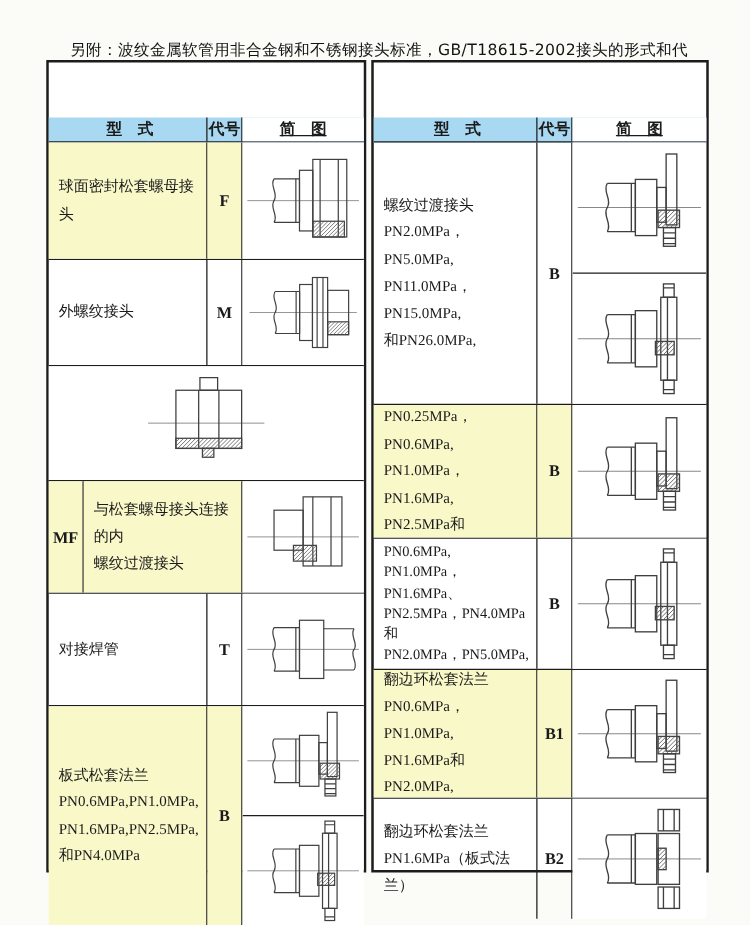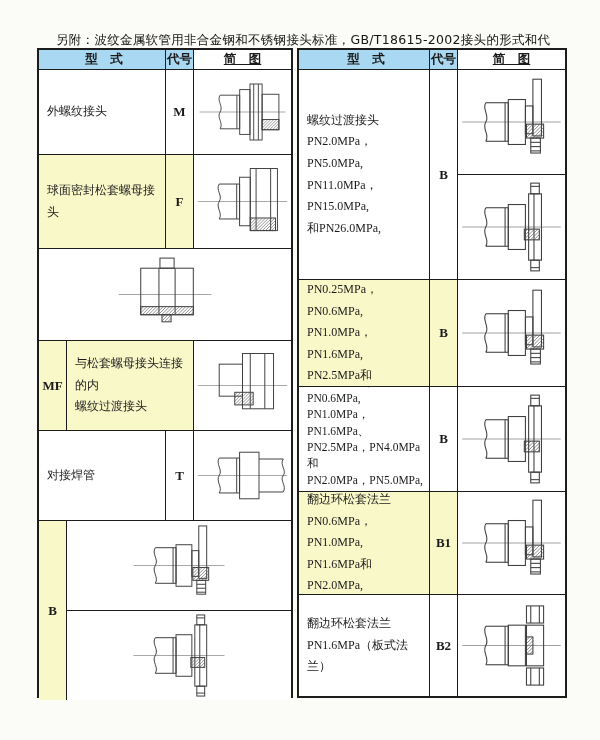--- a/index.html
+++ b/index.html
@@ -27,73 +27,41 @@
   .cell:last-child{border-right:none;text-decoration:underline;}
   .cell.type{width:127px;display:flex;align-items:center;padding:2px 4px 2px 8px;
     font-size:12px;line-height:1.8;white-space:pre-line;}
   .t-right .cell.type{width:131px;}
   .cell.type.tight{line-height:1.42;font-size:11.5px;}
   .cell.code{width:28px;display:flex;align-items:center;justify-content:center;
     font-size:13px;font-weight:600;}
   .cell.diag{flex:1;display:flex;flex-direction:column;background:#fff;}
   .sub{flex:1;position:relative;min-height:0;}
   .sub + .sub{border-top:1px solid var(--bd,#1c1c1c);}
-  .row.head{background:var(--head,#a9d8f2);}
+  .row.head{background:var(--head,#a9d8f2);margin-top:44px;}
   .row.head .cell{display:flex;align-items:center;justify-content:center;
     font-family:"DejaVu Sans","Liberation Sans",sans-serif;
     font-size:12.5px;font-weight:700;color:#1b1b1b;}
   .row.hl .cell.type,.row.hl .cell.code{background:var(--hl,#f9f8c9);}
   svg.diagram{width:100%;height:100%;display:block;}
   svg.diagram line,svg.diagram path,svg.diagram rect{
     stroke:var(--dstroke,#3f3f3f);fill:none;stroke-width:1;}
   svg.diagram line.h{stroke-width:.65;stroke:#5a5a5a;}
   svg.diagram line.cl{stroke-width:.6;stroke:#6a6a6a;}
 </style>
 </head>
 <body style="--bd: #1c1c1c; --head: #a9d8f2; --hl: #f9f8c9; --page: #fbfbf8; --txt: #1a1a1a; --dstroke: #3f3f3f;">
 
 <div class="doc-title">另附：波纹金属软管用非合金钢和不锈钢接头标准，GB/T18615-2002接头的形式和代号。</div>
 
 <div class="ftable t-left">
   <div class="row head" style="height:20px">
     <div class="cell type">型　式</div>
     <div class="cell code">代号</div>
     <div class="cell diag" style="align-items:center;justify-content:center;flex-direction:row">简　图</div>
-  </div>
-
-  <div class="row" style="height:85px">
-    <div class="cell type">外螺纹接头</div>
-    <div class="cell code">M</div>
-    <div class="cell diag">
-      <div class="sub">
-          <svg class="diagram" viewBox="0 0 100 90" preserveAspectRatio="xMidYMid meet">
-            <line x1="4" y1="45" x2="96" y2="45" class="cl"></line>
-            <path d="M26,27 C22,33 30,39 26,45 C22,51 30,57 26,63"></path>
-            <line x1="26" y1="27" x2="47" y2="27"></line>
-            <line x1="26" y1="63" x2="47" y2="63"></line>
-            <line x1="44" y1="27" x2="44" y2="63"></line>
-            <line x1="47" y1="27" x2="47" y2="63"></line>
-            <rect x="47" y="21" width="11" height="48"></rect>
-            <rect x="58" y="15" width="13" height="60"></rect>
-            <line x1="62" y1="15" x2="62" y2="75"></line>
-            <line x1="67" y1="15" x2="67" y2="75"></line>
-            <rect x="71" y="26" width="18" height="38"></rect>
-            <rect x="71" y="53" width="18" height="11"></rect>
-            <line x1="71" y1="56" x2="74" y2="53" class="h"></line>
-            <line x1="71" y1="59.2" x2="77.2" y2="53" class="h"></line>
-            <line x1="71" y1="62.4" x2="80.4" y2="53" class="h"></line>
-            <line x1="72.6" y1="64" x2="83.6" y2="53" class="h"></line>
-            <line x1="75.8" y1="64" x2="86.8" y2="53" class="h"></line>
-            <line x1="79" y1="64" x2="89" y2="54" class="h"></line>
-            <line x1="82.2" y1="64" x2="89" y2="57.2" class="h"></line>
-            <line x1="85.4" y1="64" x2="89" y2="60.4" class="h"></line>
-            <line x1="88.6" y1="64" x2="89" y2="63.599999999999994" class="h"></line>
-          </svg>
-        </div>
-    </div>
   </div>
 
   <div class="row hl" style="height:94px">
     <div class="cell type">球面密封松套螺母接头</div>
     <div class="cell code">F</div>
     <div class="cell diag">
       <div class="sub">
           <svg class="diagram" viewBox="0 0 100 90" preserveAspectRatio="xMidYMid meet">
             <line x1="4" y1="45" x2="96" y2="45" class="cl"></line>
             <path d="M26,27 C22,33 30,39 26,45 C22,51 30,57 26,63"></path>
@@ -111,20 +79,52 @@
             <line x1="58" y1="71.4" x2="67.4" y2="62" class="h"></line>
             <line x1="58" y1="74.6" x2="70.6" y2="62" class="h"></line>
             <line x1="60.8" y1="75" x2="73.8" y2="62" class="h"></line>
             <line x1="64" y1="75" x2="77" y2="62" class="h"></line>
             <line x1="67.2" y1="75" x2="80.2" y2="62" class="h"></line>
             <line x1="70.4" y1="75" x2="83.4" y2="62" class="h"></line>
             <line x1="73.6" y1="75" x2="84" y2="64.6" class="h"></line>
             <line x1="76.8" y1="75" x2="84" y2="67.8" class="h"></line>
             <line x1="80" y1="75" x2="84" y2="71" class="h"></line>
             <line x1="83.2" y1="75" x2="84" y2="74.2" class="h"></line>
+          </svg>
+        </div>
+    </div>
+  </div>
+
+  <div class="row" style="height:85px">
+    <div class="cell type">外螺纹接头</div>
+    <div class="cell code">M</div>
+    <div class="cell diag">
+      <div class="sub">
+          <svg class="diagram" viewBox="0 0 100 90" preserveAspectRatio="xMidYMid meet">
+            <line x1="4" y1="45" x2="96" y2="45" class="cl"></line>
+            <path d="M26,27 C22,33 30,39 26,45 C22,51 30,57 26,63"></path>
+            <line x1="26" y1="27" x2="47" y2="27"></line>
+            <line x1="26" y1="63" x2="47" y2="63"></line>
+            <line x1="44" y1="27" x2="44" y2="63"></line>
+            <line x1="47" y1="27" x2="47" y2="63"></line>
+            <rect x="47" y="21" width="11" height="48"></rect>
+            <rect x="58" y="15" width="13" height="60"></rect>
+            <line x1="62" y1="15" x2="62" y2="75"></line>
+            <line x1="67" y1="15" x2="67" y2="75"></line>
+            <rect x="71" y="26" width="18" height="38"></rect>
+            <rect x="71" y="53" width="18" height="11"></rect>
+            <line x1="71" y1="56" x2="74" y2="53" class="h"></line>
+            <line x1="71" y1="59.2" x2="77.2" y2="53" class="h"></line>
+            <line x1="71" y1="62.4" x2="80.4" y2="53" class="h"></line>
+            <line x1="72.6" y1="64" x2="83.6" y2="53" class="h"></line>
+            <line x1="75.8" y1="64" x2="86.8" y2="53" class="h"></line>
+            <line x1="79" y1="64" x2="89" y2="54" class="h"></line>
+            <line x1="82.2" y1="64" x2="89" y2="57.2" class="h"></line>
+            <line x1="85.4" y1="64" x2="89" y2="60.4" class="h"></line>
+            <line x1="88.6" y1="64" x2="89" y2="63.599999999999994" class="h"></line>
           </svg>
         </div>
     </div>
   </div>
 
   <div class="row" style="height:92px">
     <div class="cell diag">
       <div class="sub">
           <svg class="diagram" viewBox="0 0 100 90" preserveAspectRatio="xMidYMid meet">
             <line x1="4" y1="45" x2="96" y2="45" class="cl"></line>
@@ -205,20 +205,24 @@
             <rect x="47" y="21" width="20" height="48"></rect>
             <line x1="67" y1="28" x2="92" y2="28"></line>
             <line x1="67" y1="62" x2="92" y2="62"></line>
             <path d="M92,28 C88,34 96,40 92,45 C88,50 96,56 92,62"></path>
           </svg>
         </div>
     </div>
   </div>
 
   <div class="row hl" style="height:179px">
+    <div class="cell type">板式松套法兰
+PN0.6MPa,PN1.0MPa,
+PN1.6MPa,PN2.5MPa,
+和PN4.0MPa</div>
     <div class="cell code">B</div>
     <div class="cell diag">
       <div class="sub">
           <svg class="diagram" viewBox="0 0 100 90" preserveAspectRatio="xMidYMid meet">
             <line x1="4" y1="45" x2="96" y2="45" class="cl"></line>
             <path d="M26,27 C22,33 30,39 26,45 C22,51 30,57 26,63"></path>
             <line x1="26" y1="27" x2="47" y2="27"></line>
             <line x1="26" y1="63" x2="47" y2="63"></line>
             <line x1="44" y1="27" x2="44" y2="63"></line>
             <line x1="47" y1="27" x2="47" y2="63"></line>

